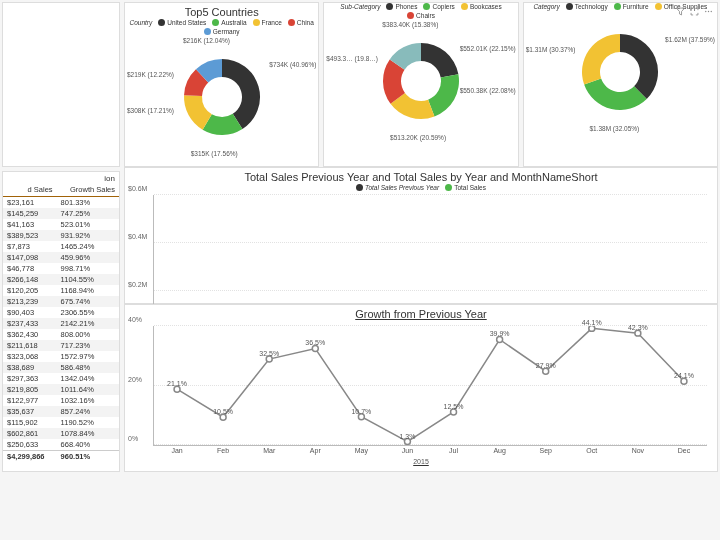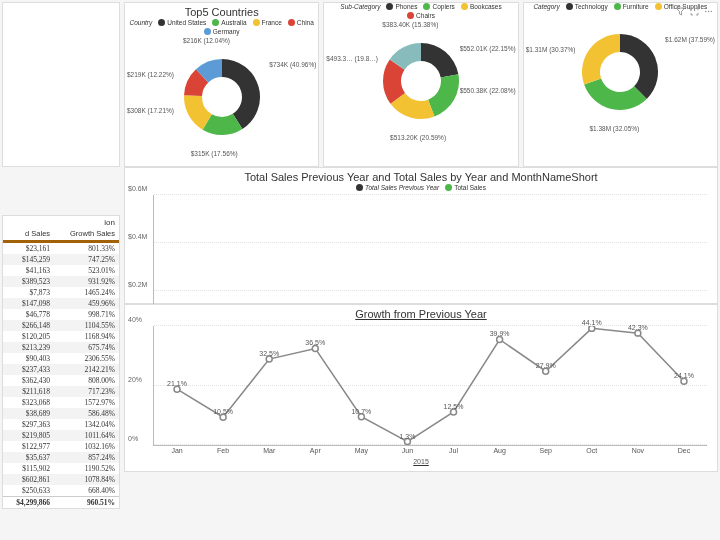--- a/index.html
+++ b/index.html
@@ -16,24 +16,24 @@
   .lg { display: flex; align-items: center; gap: 2px; font-style: normal; }
   .lg i { display: inline-block; width: 7px; height: 7px; border-radius: 50%; }
   .donut-wrap { position: relative; height: 120px; display: flex; justify-content: center; align-items: center; }
   .donut-wrap svg { display: block; }
   .dlabel { position: absolute; font-size: 6.5px; color: #555; white-space: nowrap; }
   .card-icons { position: absolute; top: 3px; right: 3px; display: flex; gap: 3px; color: #888; }
   .card-icons svg { width: 11px; height: 11px; }
 
   .placeholder-card { height: 165px; }
 
-  .table-card { flex: 1; overflow: hidden; margin-top: 44px; }
+  .table-card { flex: 1; overflow: hidden; }
   .tbl { width: 100%; border-collapse: collapse; font-size: 7.5px; }
-  .tbl th { text-align: right; font-weight: 400; padding: 2px 4px; border-bottom: 3px solid #a16207; }
-  .tbl td { text-align: right; padding: 1px 4px; font-family: Liberation Serif, serif; }
+  .tbl th { text-align: right; font-weight: 400; padding: 2px 4px; border-bottom: 1px solid #a16207; }
+  .tbl td { padding: 1px 4px; }
   .tbl tr.alt { background: #f3f3f3; }
   .tbl tr.total td { font-weight: 600; border-top: 1px solid #ccc; }
 
   .bar-card { height: 137px; }
   .bar-chart { position: relative; height: 145px; margin: 2px 10px 0 28px; border-left: 1px solid #bbb; border-bottom: 1px solid #bbb; }
   .ytick { position: absolute; left: -26px; font-size: 7px; color: #666; transform: translateY(-50%); }
   .grid { position: absolute; left: 0; right: 0; border-top: 1px dotted #e2e2e2; }
   .bars { position: absolute; left: 0; right: 0; bottom: 0; top: 0; display: flex; align-items: flex-end; }
   .bargrp { flex: 1; display: flex; align-items: flex-end; justify-content: center; gap: 1px; position: relative; }
   .bar { width: 11px; position: relative; }

